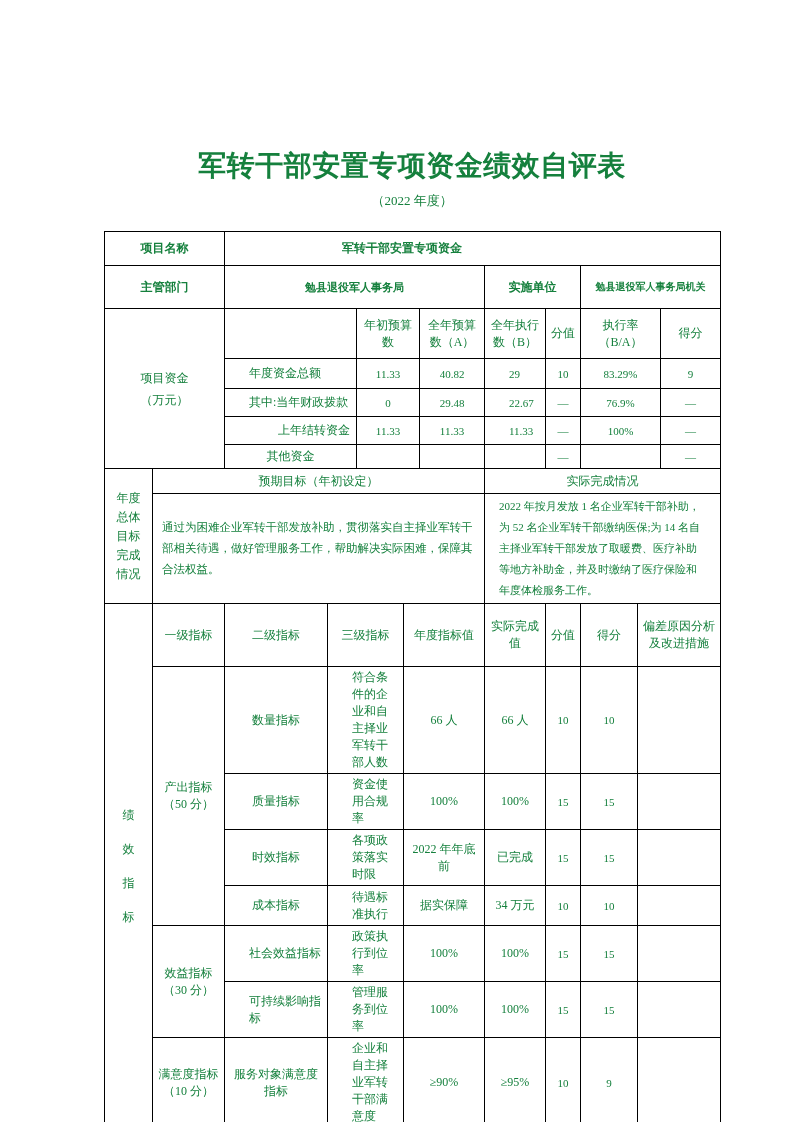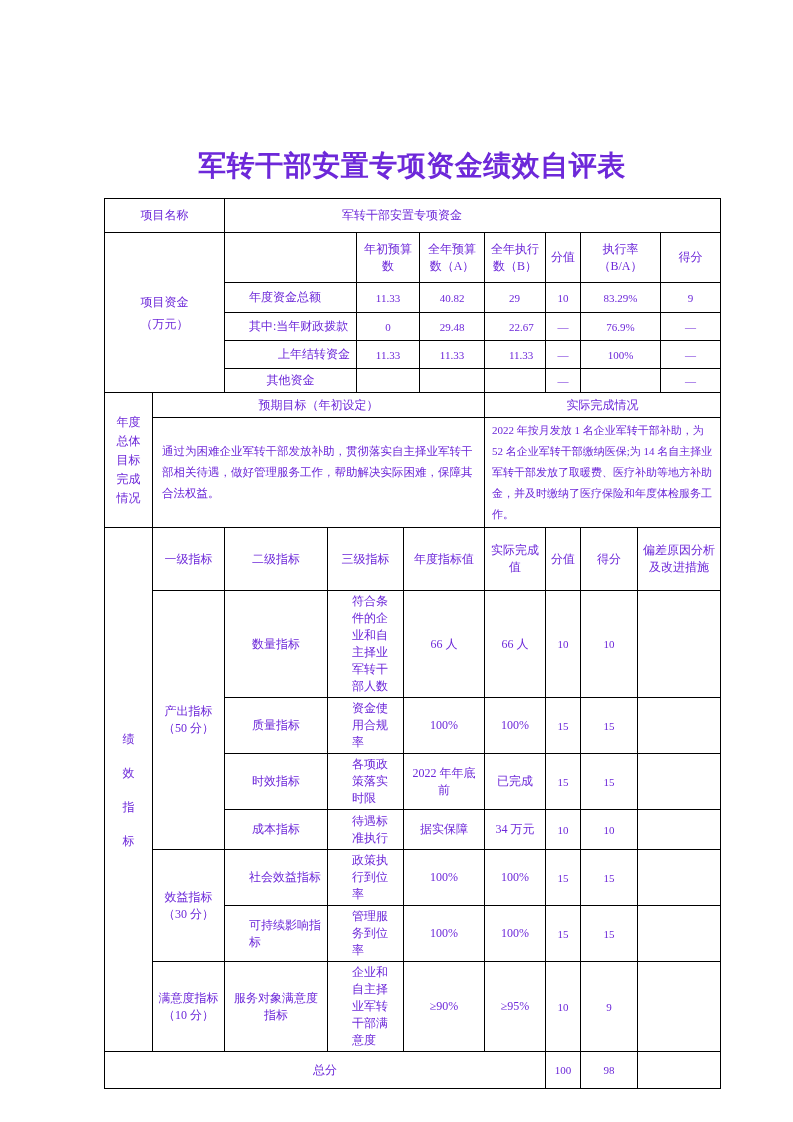--- a/index.html
+++ b/index.html
@@ -1,67 +1,74 @@
 <!DOCTYPE html>
 <html><head>
 <meta charset="utf-8">
 <style>
   * { box-sizing: border-box; }
   html,body { margin:0; padding:0; background:#ffffff; }
   .page {
     position:relative; width:793px; height:1122px; background:#fff;
-    font-family:"Liberation Serif", serif; color:#6d28d9; overflow:hidden;
+    font-family:"Liberation Serif", serif; color:#15803d; overflow:hidden;
   }
   .content { position:absolute; left:104px; top:0; width:616px; }
   .doc-title {
     margin-top:148px; text-align:center;
     font-family:"Liberation Sans", sans-serif;
     font-weight:700; font-size:28px; line-height:36px; letter-spacing:0.5px;
   }
   .doc-subtitle { margin-top:10px; text-align:center; font-size:13px; line-height:14px; }
 
   table { border-collapse:collapse; table-layout:fixed; width:616px; }
-  .t-first { margin-top:14px; }
+  .t-first { margin-top:23px;font-weight:bold; }
   .t-next  { margin-top:-1px; }
   td {
     border:1px solid #000; font-size:12px; text-align:center;
     vertical-align:middle; padding:2px 4px; overflow:hidden;
   }
   .num    { font-size:11px; }
   .small  { font-size:12px;margin-left:40px; }
   .smaller{ font-size:10px; }
   .al     { text-align:left; padding-left:24px; }
   .ar     { text-align:right; padding-right:6px; }
   .proj-val { text-align:center; padding-right:145px; }
   .goal-label-inner { width:26px; margin:0 auto; line-height:19px; }
   .perf-label-inner { width:14px; margin:0 auto; line-height:34px; }
   .fund-label-inner { width:50px; margin:0 auto; line-height:22px; }
   .goal-text  { font-size:11.5px; line-height:21px; text-align:left; padding:14px 9px; }
-  .actual-text{ font-size:11px;  line-height:21px; text-align:left; padding:2px 7px; }
+  .actual-text{ font-size:11px;  line-height:21px; text-align:left; padding:2px 14px; }
   .page-number { position:absolute; left:0; top:1038px; width:793px; text-align:center; font-size:12px; }
 </style>
 </head>
 <body>
 
 <div class="page">
   <div class="content">
 
     <div class="doc-title">军转干部安置专项资金绩效自评表</div>
+    <div class="doc-subtitle">（2022 年度）</div>
 
     <table class="t-first">
       <colgroup>
           <col style="width:120px">
           <col style="width:260px">
           <col style="width:96px">
           <col style="width:140px">
         </colgroup>
       <tbody>
           <tr style="height:34px">
         <td>项目名称</td>
         <td colspan="3" class="proj-val">军转干部安置专项资金</td>
+      </tr>
+      <tr style="height:43px">
+        <td>主管部门</td>
+        <td class="num">勉县退役军人事务局</td>
+        <td>实施单位</td>
+        <td class="smaller">勉县退役军人事务局机关</td>
       </tr>
     </tbody>
       </table>
 
     <table class="t-next">
       <colgroup>
         <col style="width:120px">
           <col style="width:132px">
           <col style="width:63px">
           <col style="width:65px">

